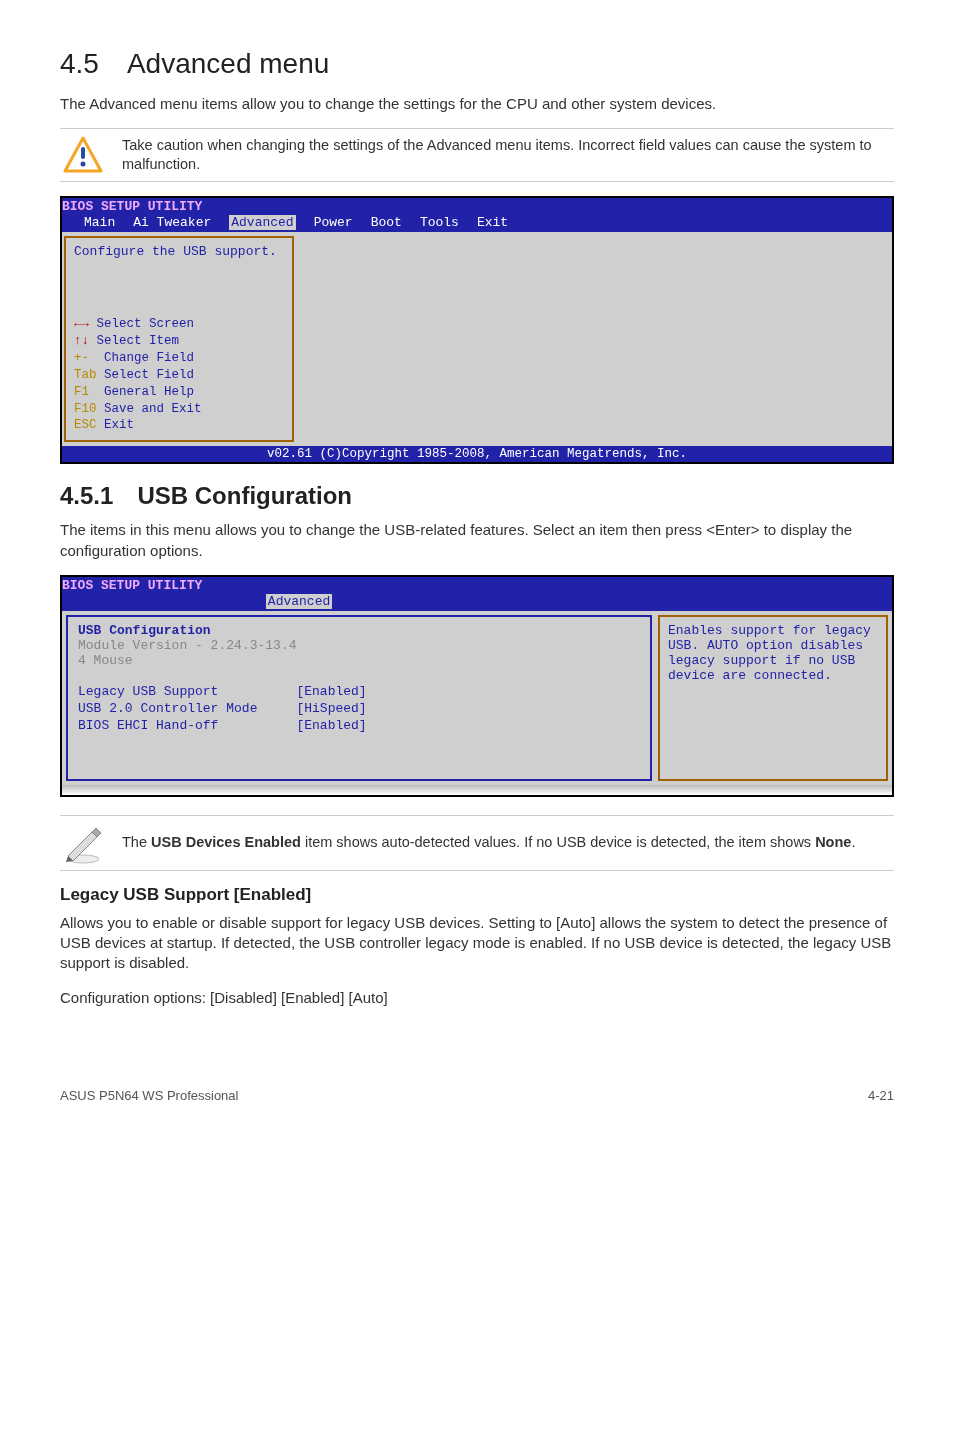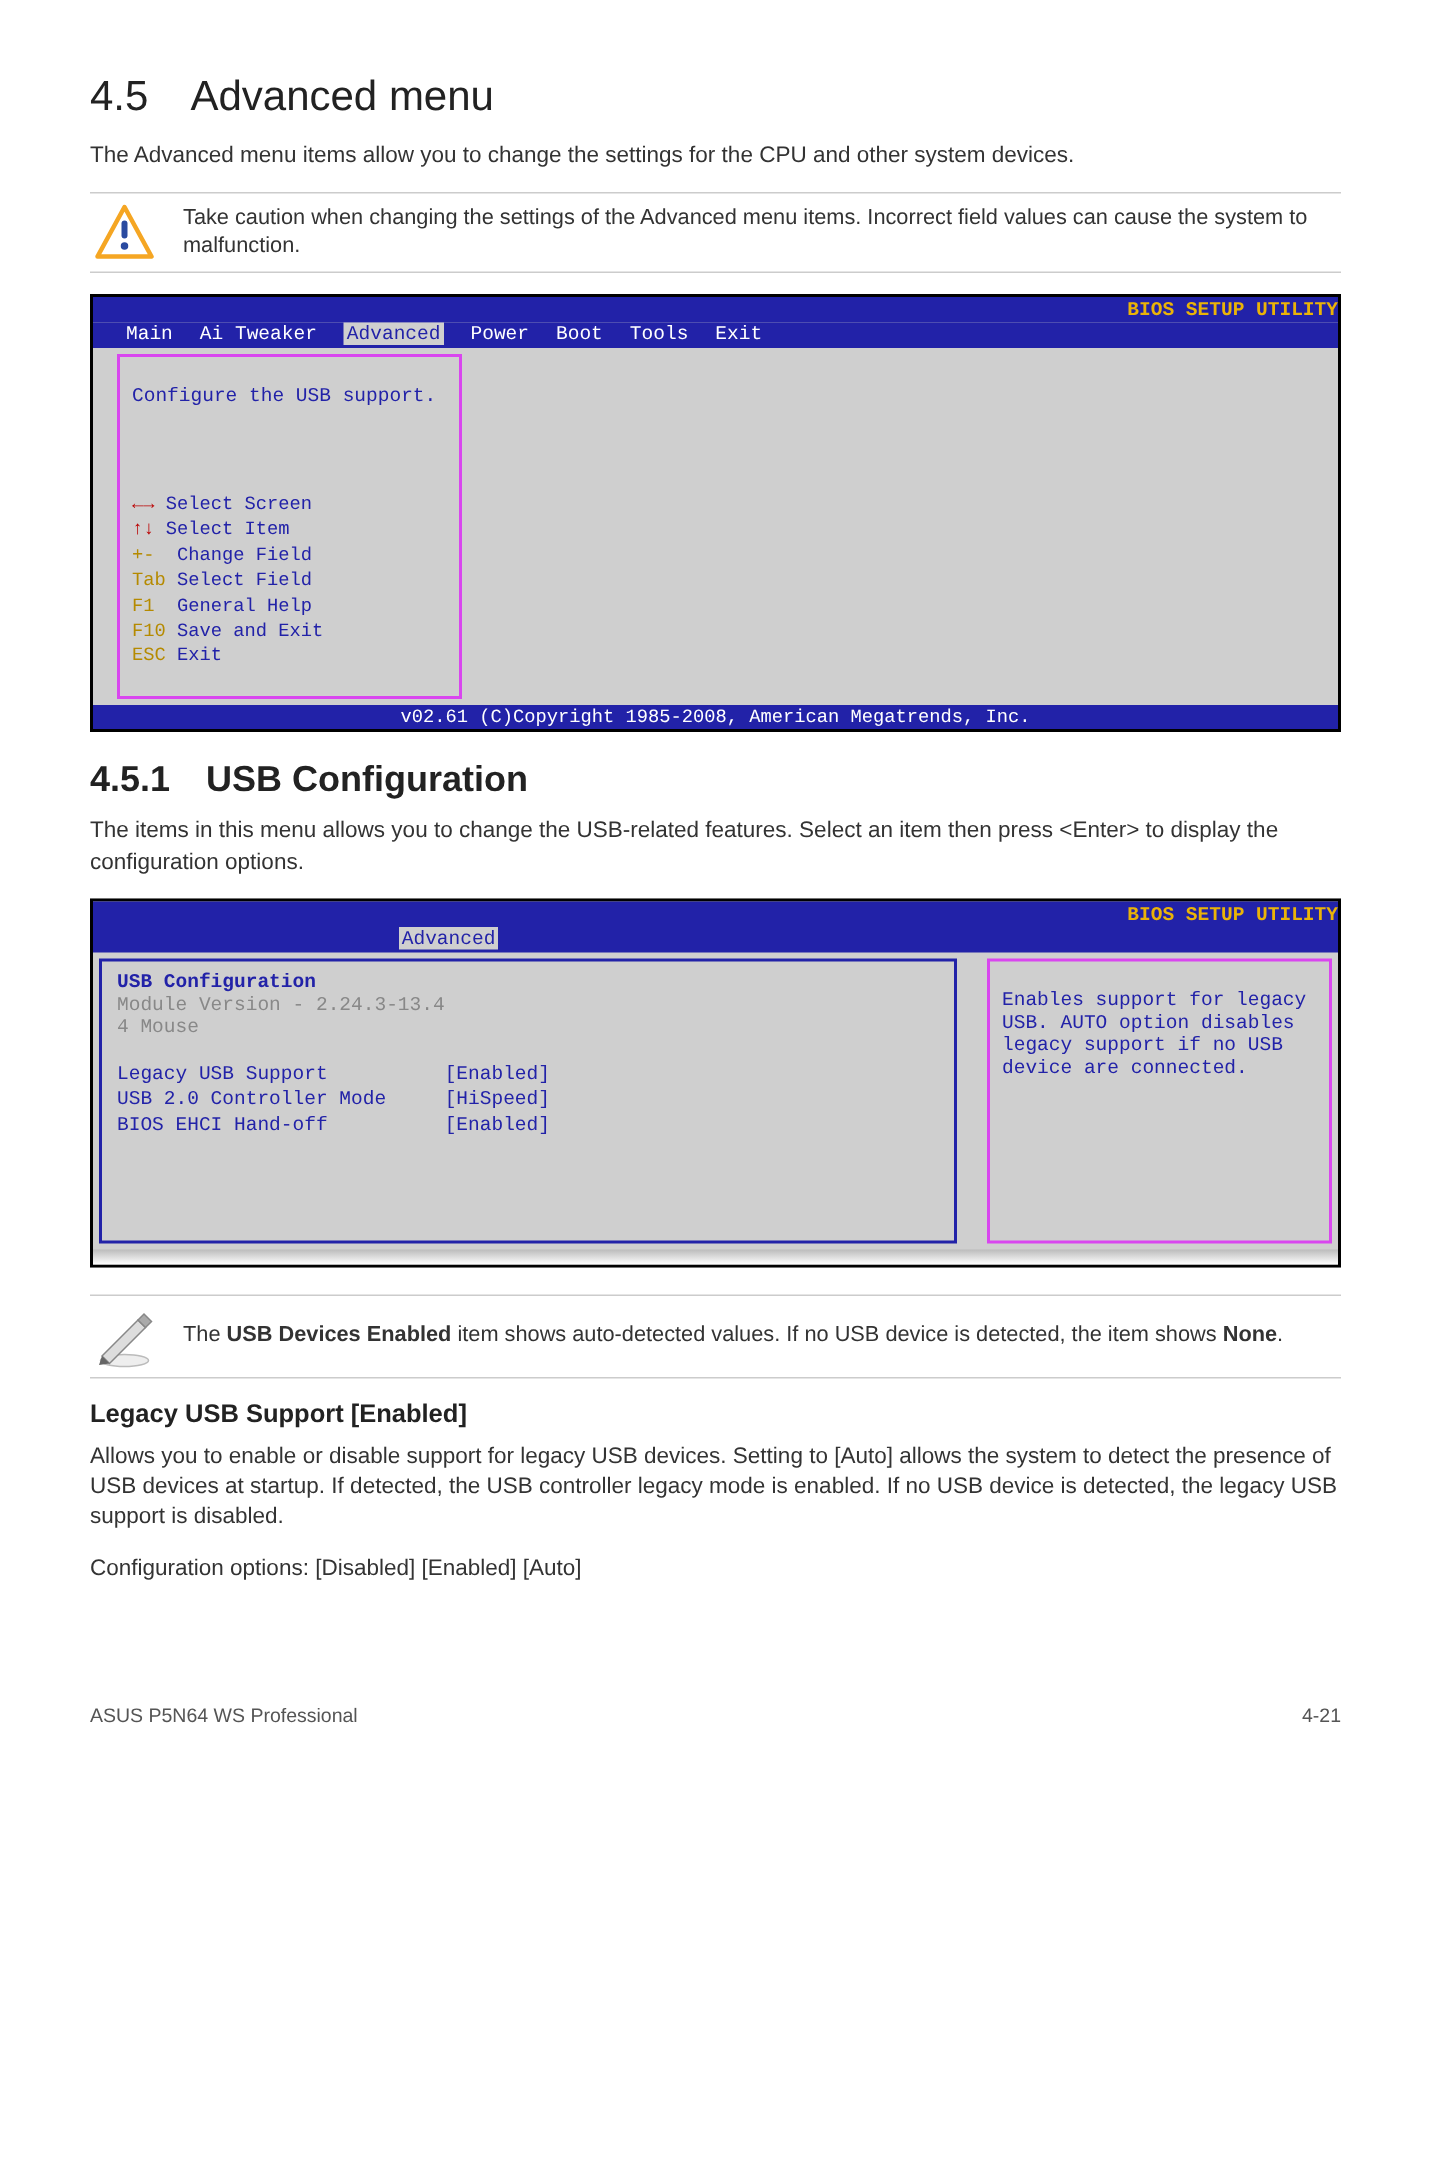--- a/index.html
+++ b/index.html
@@ -17,27 +17,27 @@
   .note-row{display:flex;align-items:center;gap:16px;margin:6px 0 14px 0;border-top:1px solid #ccc;border-bottom:1px solid #ccc;padding:6px 0}
   .note-icon{flex:0 0 46px;display:flex;justify-content:center;align-items:flex-start}
   .note-text{font-size:14.5px;line-height:1.35;color:#333}
   .h2{font-size:24px;font-weight:bold;margin:12px 0 10px 0;color:#222}
   .h2 .secnum{margin-right:24px}
   .h3{font-size:17px;font-weight:bold;margin:14px 0 8px 0;color:#222}
   .bold{font-weight:bold}
 
   
   .bios{border:2px solid #000;background:#cfcfcf;font-family:"Courier New",monospace;font-size:13px;color:#000;margin:6px 0 18px 0;position:relative}
-  .bios-title{background:#2222a8;color:#eab308;text-align:right;padding:1px 0;font-weight:bold}
+  .bios-title{background:#2222a8;color:#f0abfc;text-align:left;padding:1px 0;font-weight:bold}
   .bios-menu{background:#2222a8;color:#fff;display:flex;padding:0 10px 2px 22px;gap:18px}
   .bios-menu span{white-space:pre}
   .bios-menu .highlight{background:#cfcfcf;color:#2222a8;padding:0 2px}
   .bios-body{display:flex;align-items:stretch}
   .bios-left{flex:1;border:2px solid #2222a8;margin:4px;padding:6px 10px;min-height:190px}
-  .bios-right{width:210px;border:2px solid #d946ef;margin:4px 4px 4px 16px;padding:18px 8px;display:flex;flex-direction:column;justify-content:space-between;min-height:190px}
+  .bios-right{width:210px;border:2px solid #a16207;margin:4px 4px 4px 2px;padding:6px 8px;display:flex;flex-direction:column;justify-content:space-between;min-height:190px}
   .bios-left .item{color:#2222a8;padding:1px 0;white-space:pre}
   .bios-left .item.selected{background:#bbb;color:#fff}
   .bios-left .marker{color:#2222a8;display:inline-block;width:14px}
   .bios-help{color:#2222a8}
   .bios-keys{color:#2222a8;font-size:12.5px;line-height:1.35}
   .bios-keys div{white-space:pre}
   .bios-keys .sym{color:#b00}
   .bios-keys .yel{color:#b58a00}
   .bios-footer{background:#2222a8;color:#fff;text-align:center;padding:1px 0;font-size:12.5px}
   .arrow-tri{color:#2222a8}

